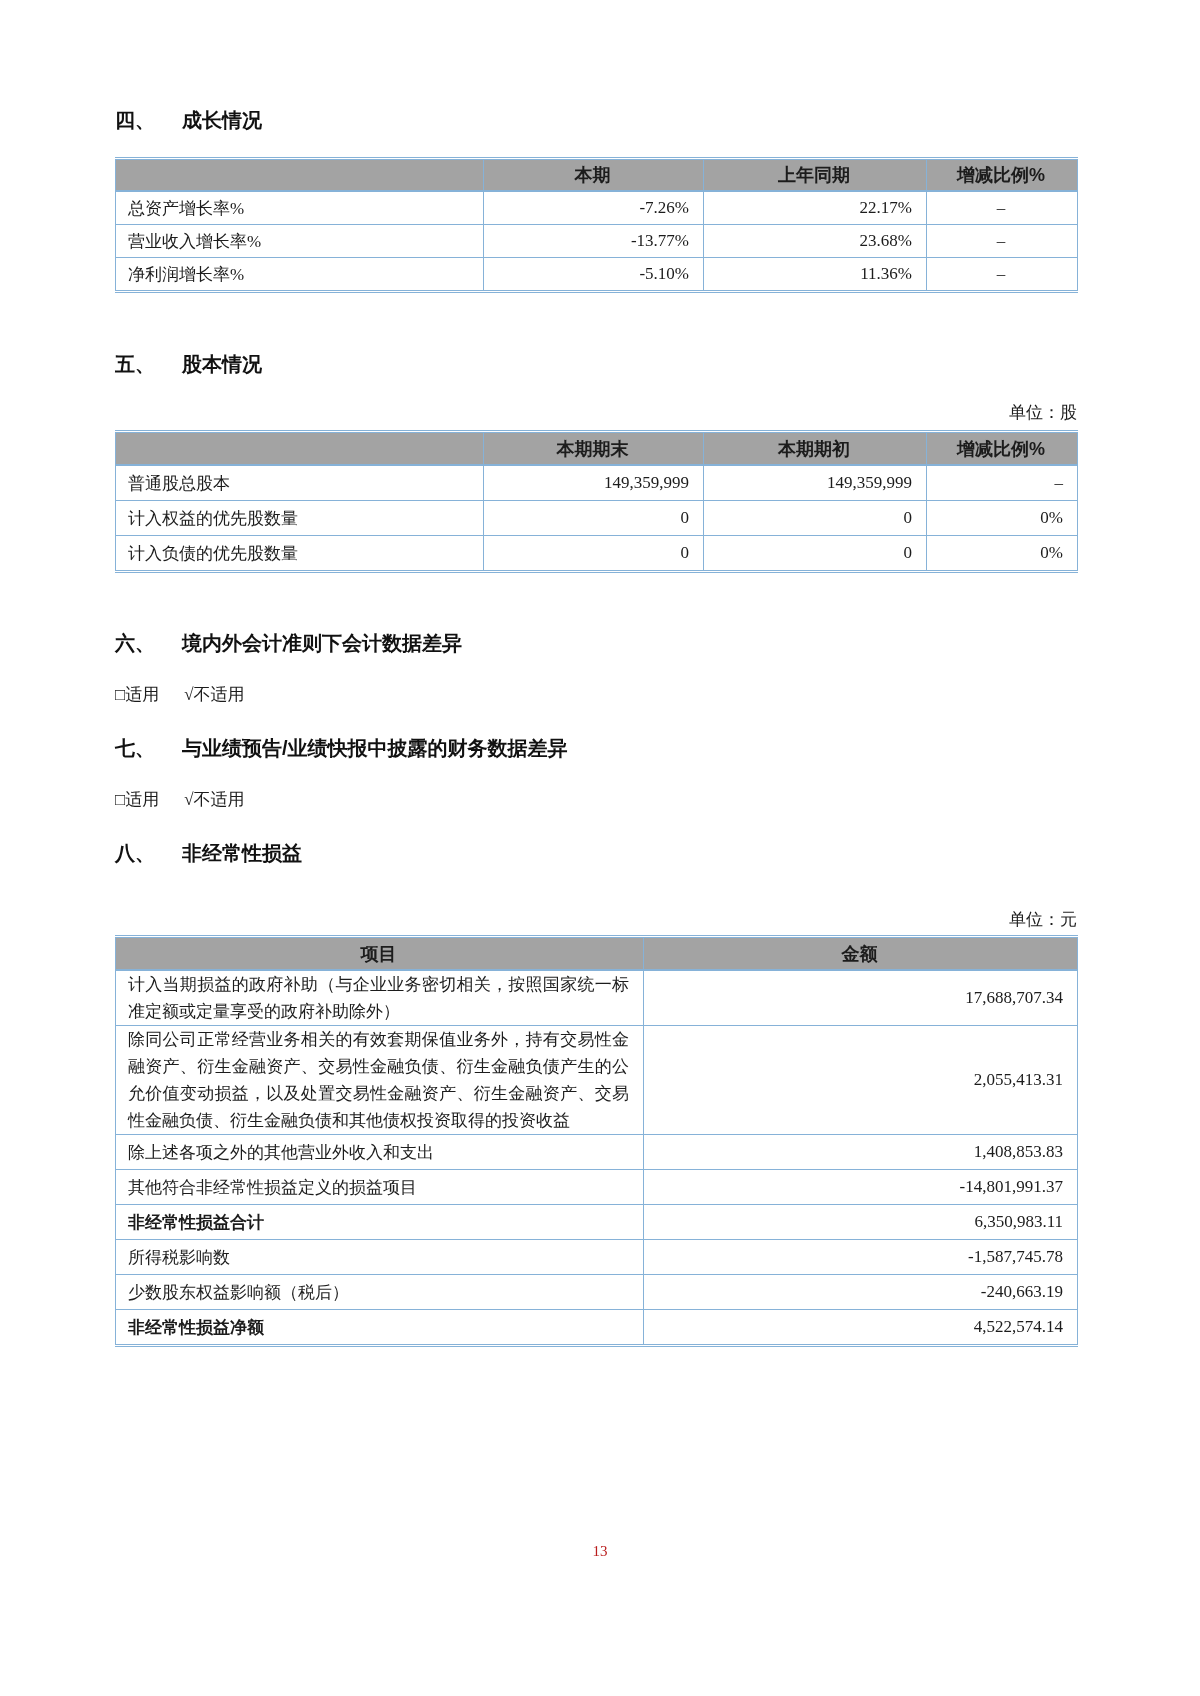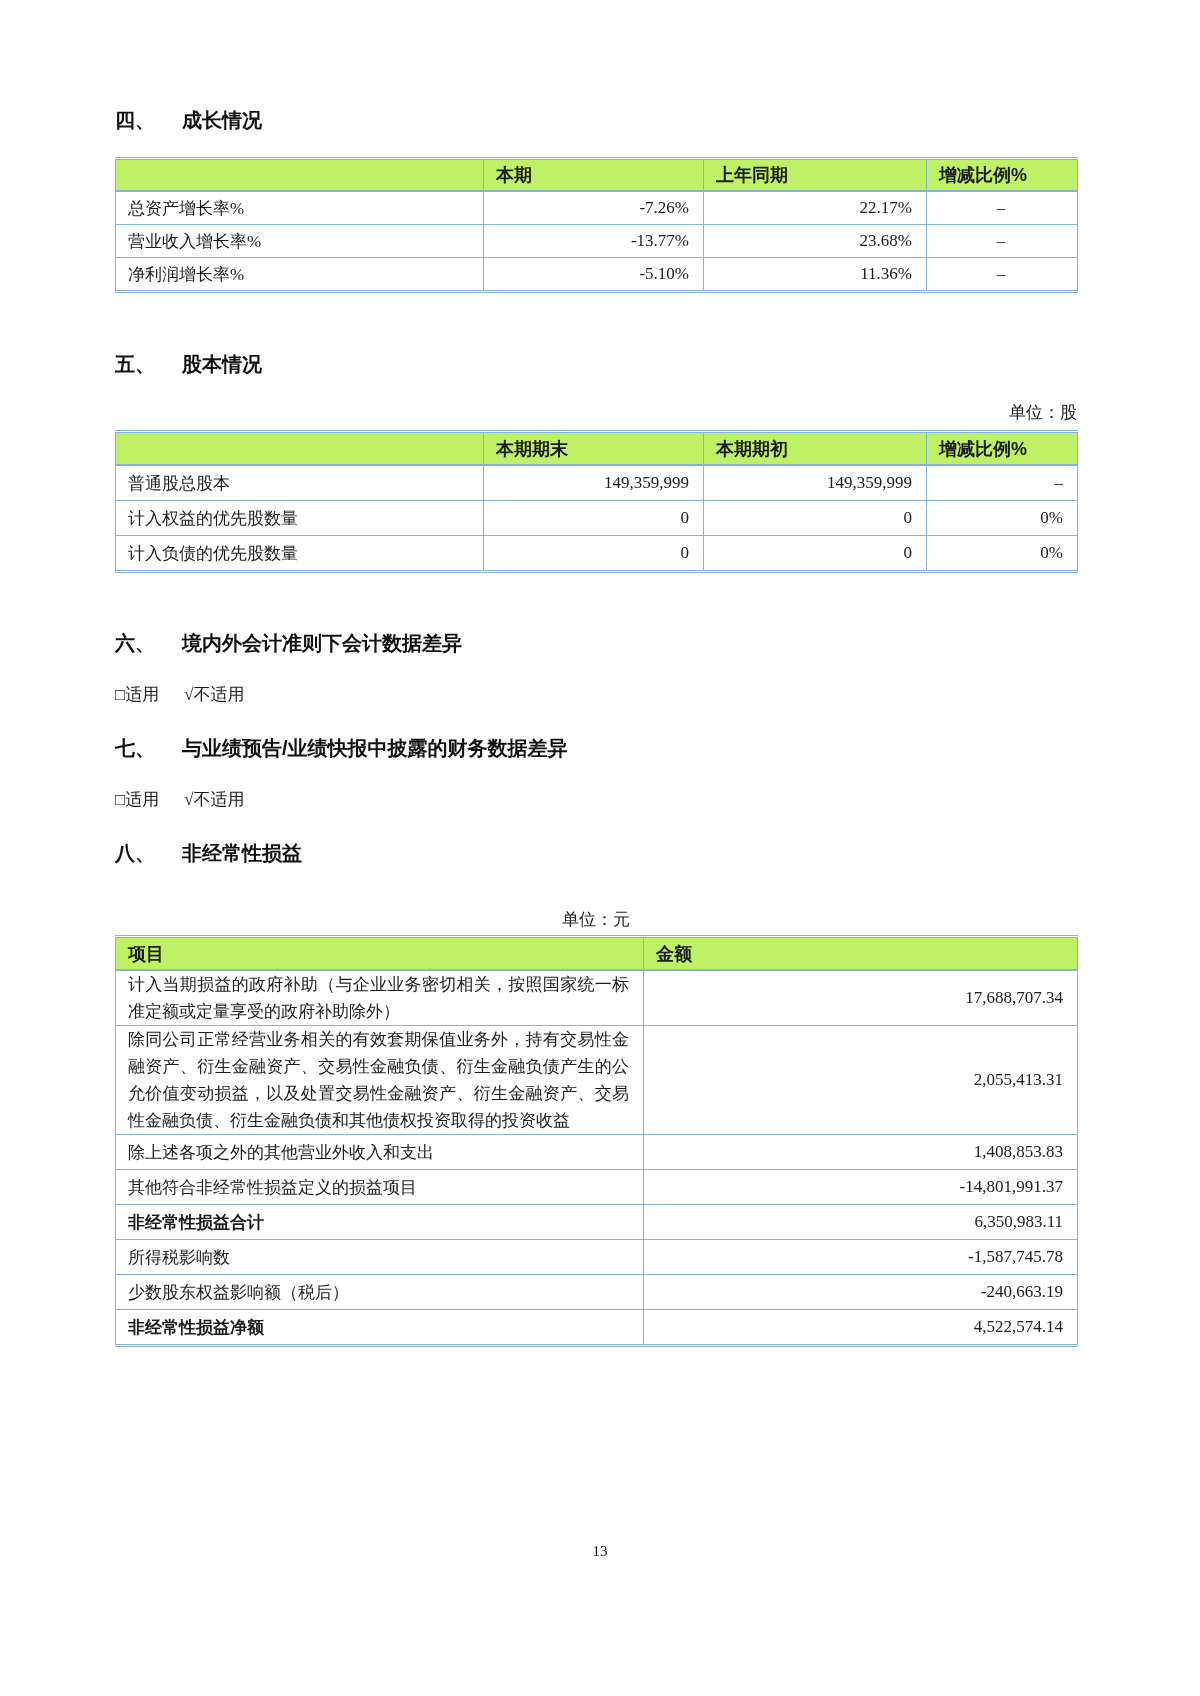--- a/index.html
+++ b/index.html
@@ -30,44 +30,44 @@
   .h2 { margin-top: 59px; }
   .h3 { margin-top: 58px; }
   .h4 { margin-top: 30px; }
   .h5 { margin-top: 30px; }
   .unit-line {
     font-size: 17px;
     line-height: 22px;
     text-align: right;
     margin-top: 26px;
   }
-  .unit-line.u2 { margin-top: 44px; text-align: center; }
+  .unit-line.u2 { margin-top: 44px; }
   .applicable-line {
     font-size: 17px;
     line-height: 22px;
     margin-top: 29px;
   }
   .applicable-line .opt { margin-right: 25px; }
   table.tbl {
     border-collapse: collapse;
     table-layout: fixed;
     width: 962px;
     font-size: 17px;
   }
   table.tbl td, table.tbl th {
     border: 1px solid #86b2d8;
     padding: 0 14px 0 12px;
     overflow: hidden;
   }
   table.tbl thead th {
-    background: #bef264;
+    background: #a3a3a3;
     font-family: "Liberation Sans", "DejaVu Sans", sans-serif;
     font-weight: bold;
     font-size: 18px;
-    text-align: left;
+    text-align: center;
     border-top: 3px double #86b2d8;
     border-bottom: 2px solid #86b2d8;
   }
   table.tbl tr:last-child td { border-bottom: 3px double #86b2d8; }
   .tbl-growth { margin-top: 25px; }
   .tbl-growth thead th { height: 30px; }
   .tbl-growth td { height: 32px; }
   .tbl-equity { margin-top: 6px; }
   .tbl-equity thead th { height: 31px; }
   .tbl-equity td { height: 34px; }
@@ -90,21 +90,21 @@
     font-weight: bold;
   }
   .footer-pagenum {
     position: absolute;
     top: 1540px;
     left: 0;
     width: 1200px;
     text-align: center;
     font-size: 15px;
     line-height: 22px;
-    color: #0f172a;
+    color: #b91c1c;
   }
 </style>
 </head>
 <body>
 
 <div class="page">
   <div class="content">
 
     <div class="heading h1">
       <span class="sec-no">四、</span><span>成长情况</span>

